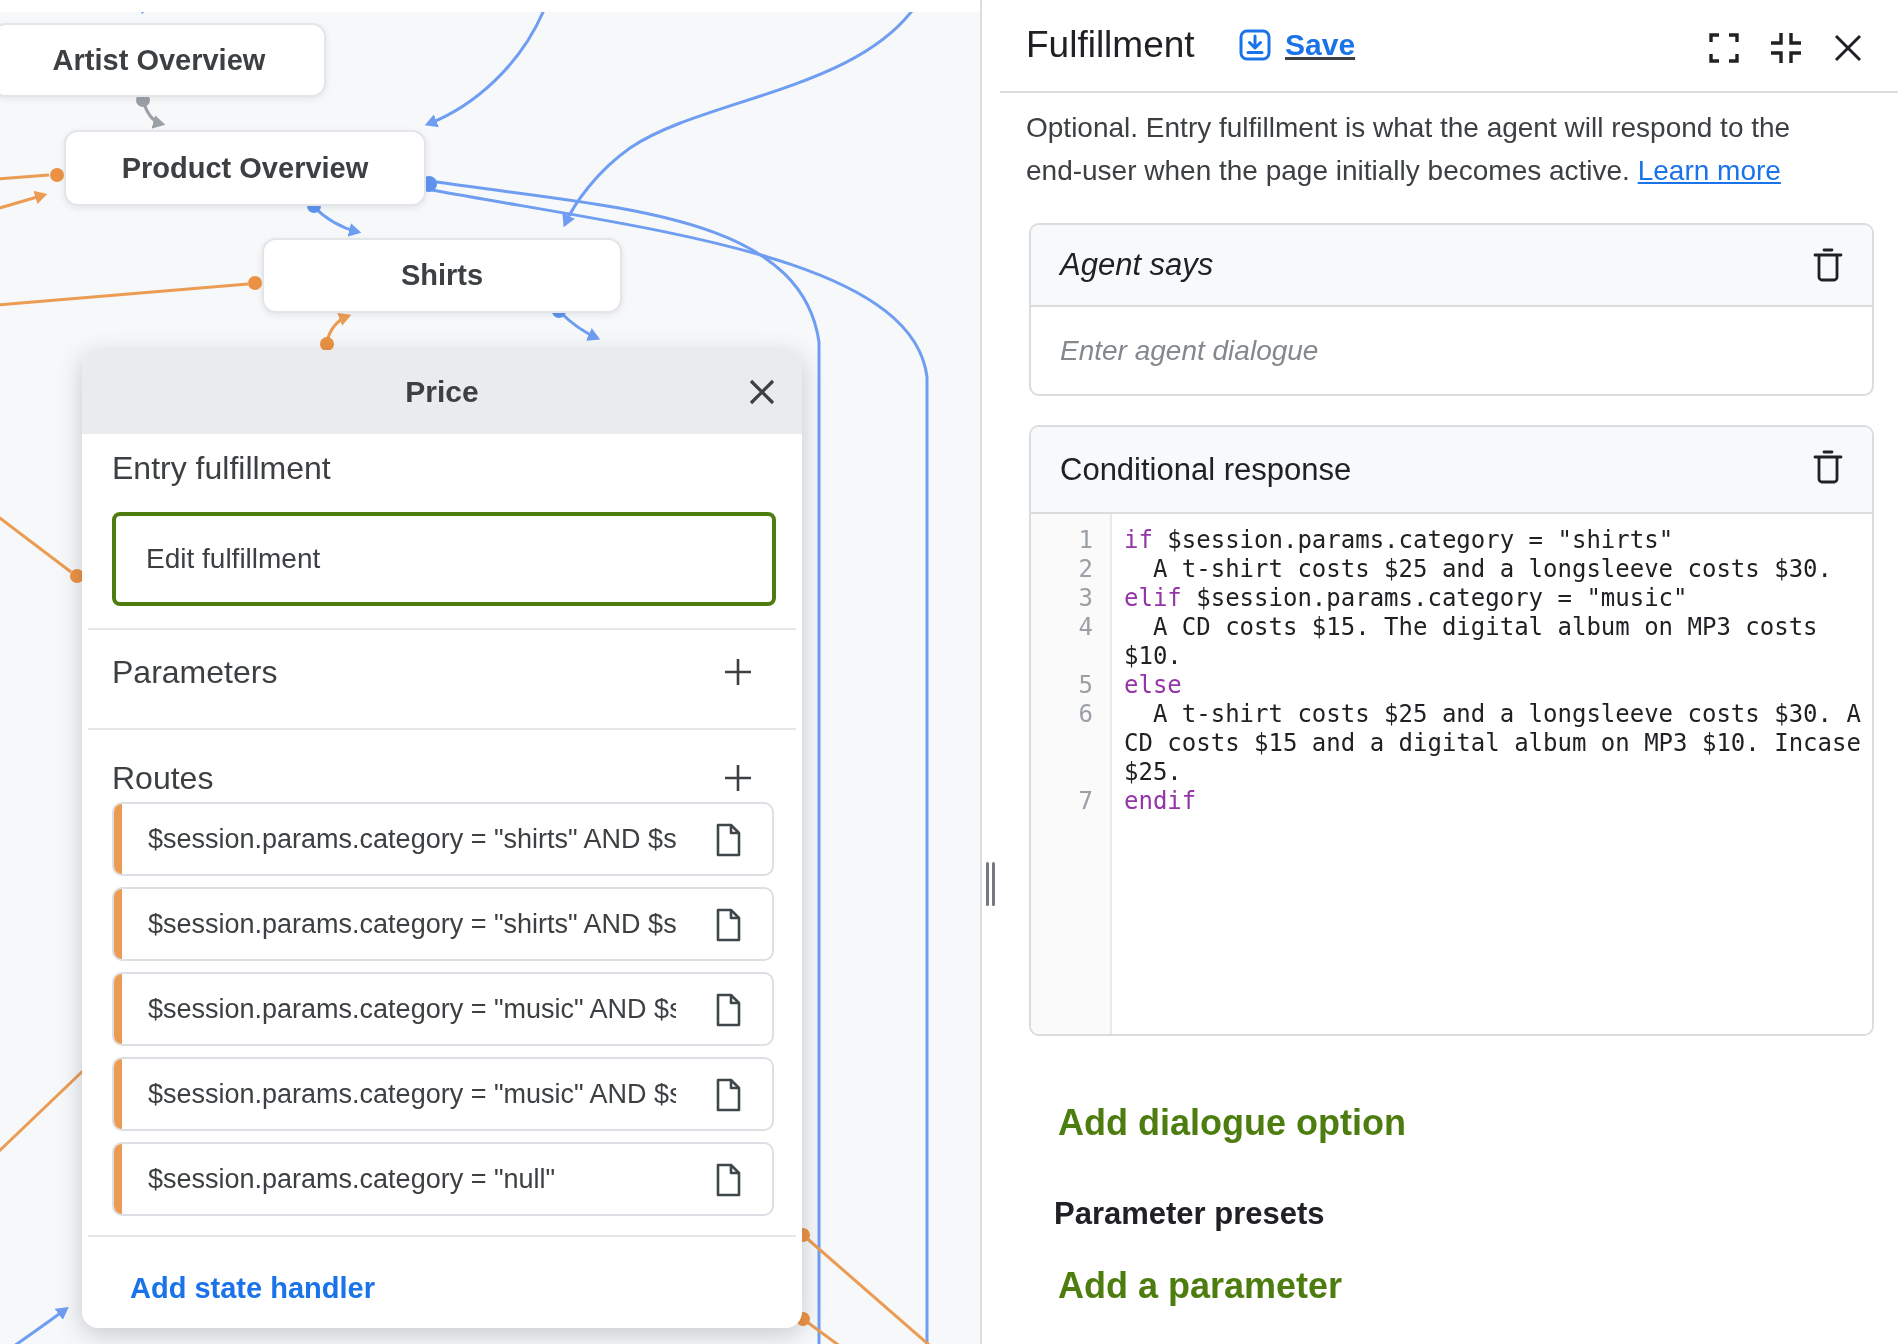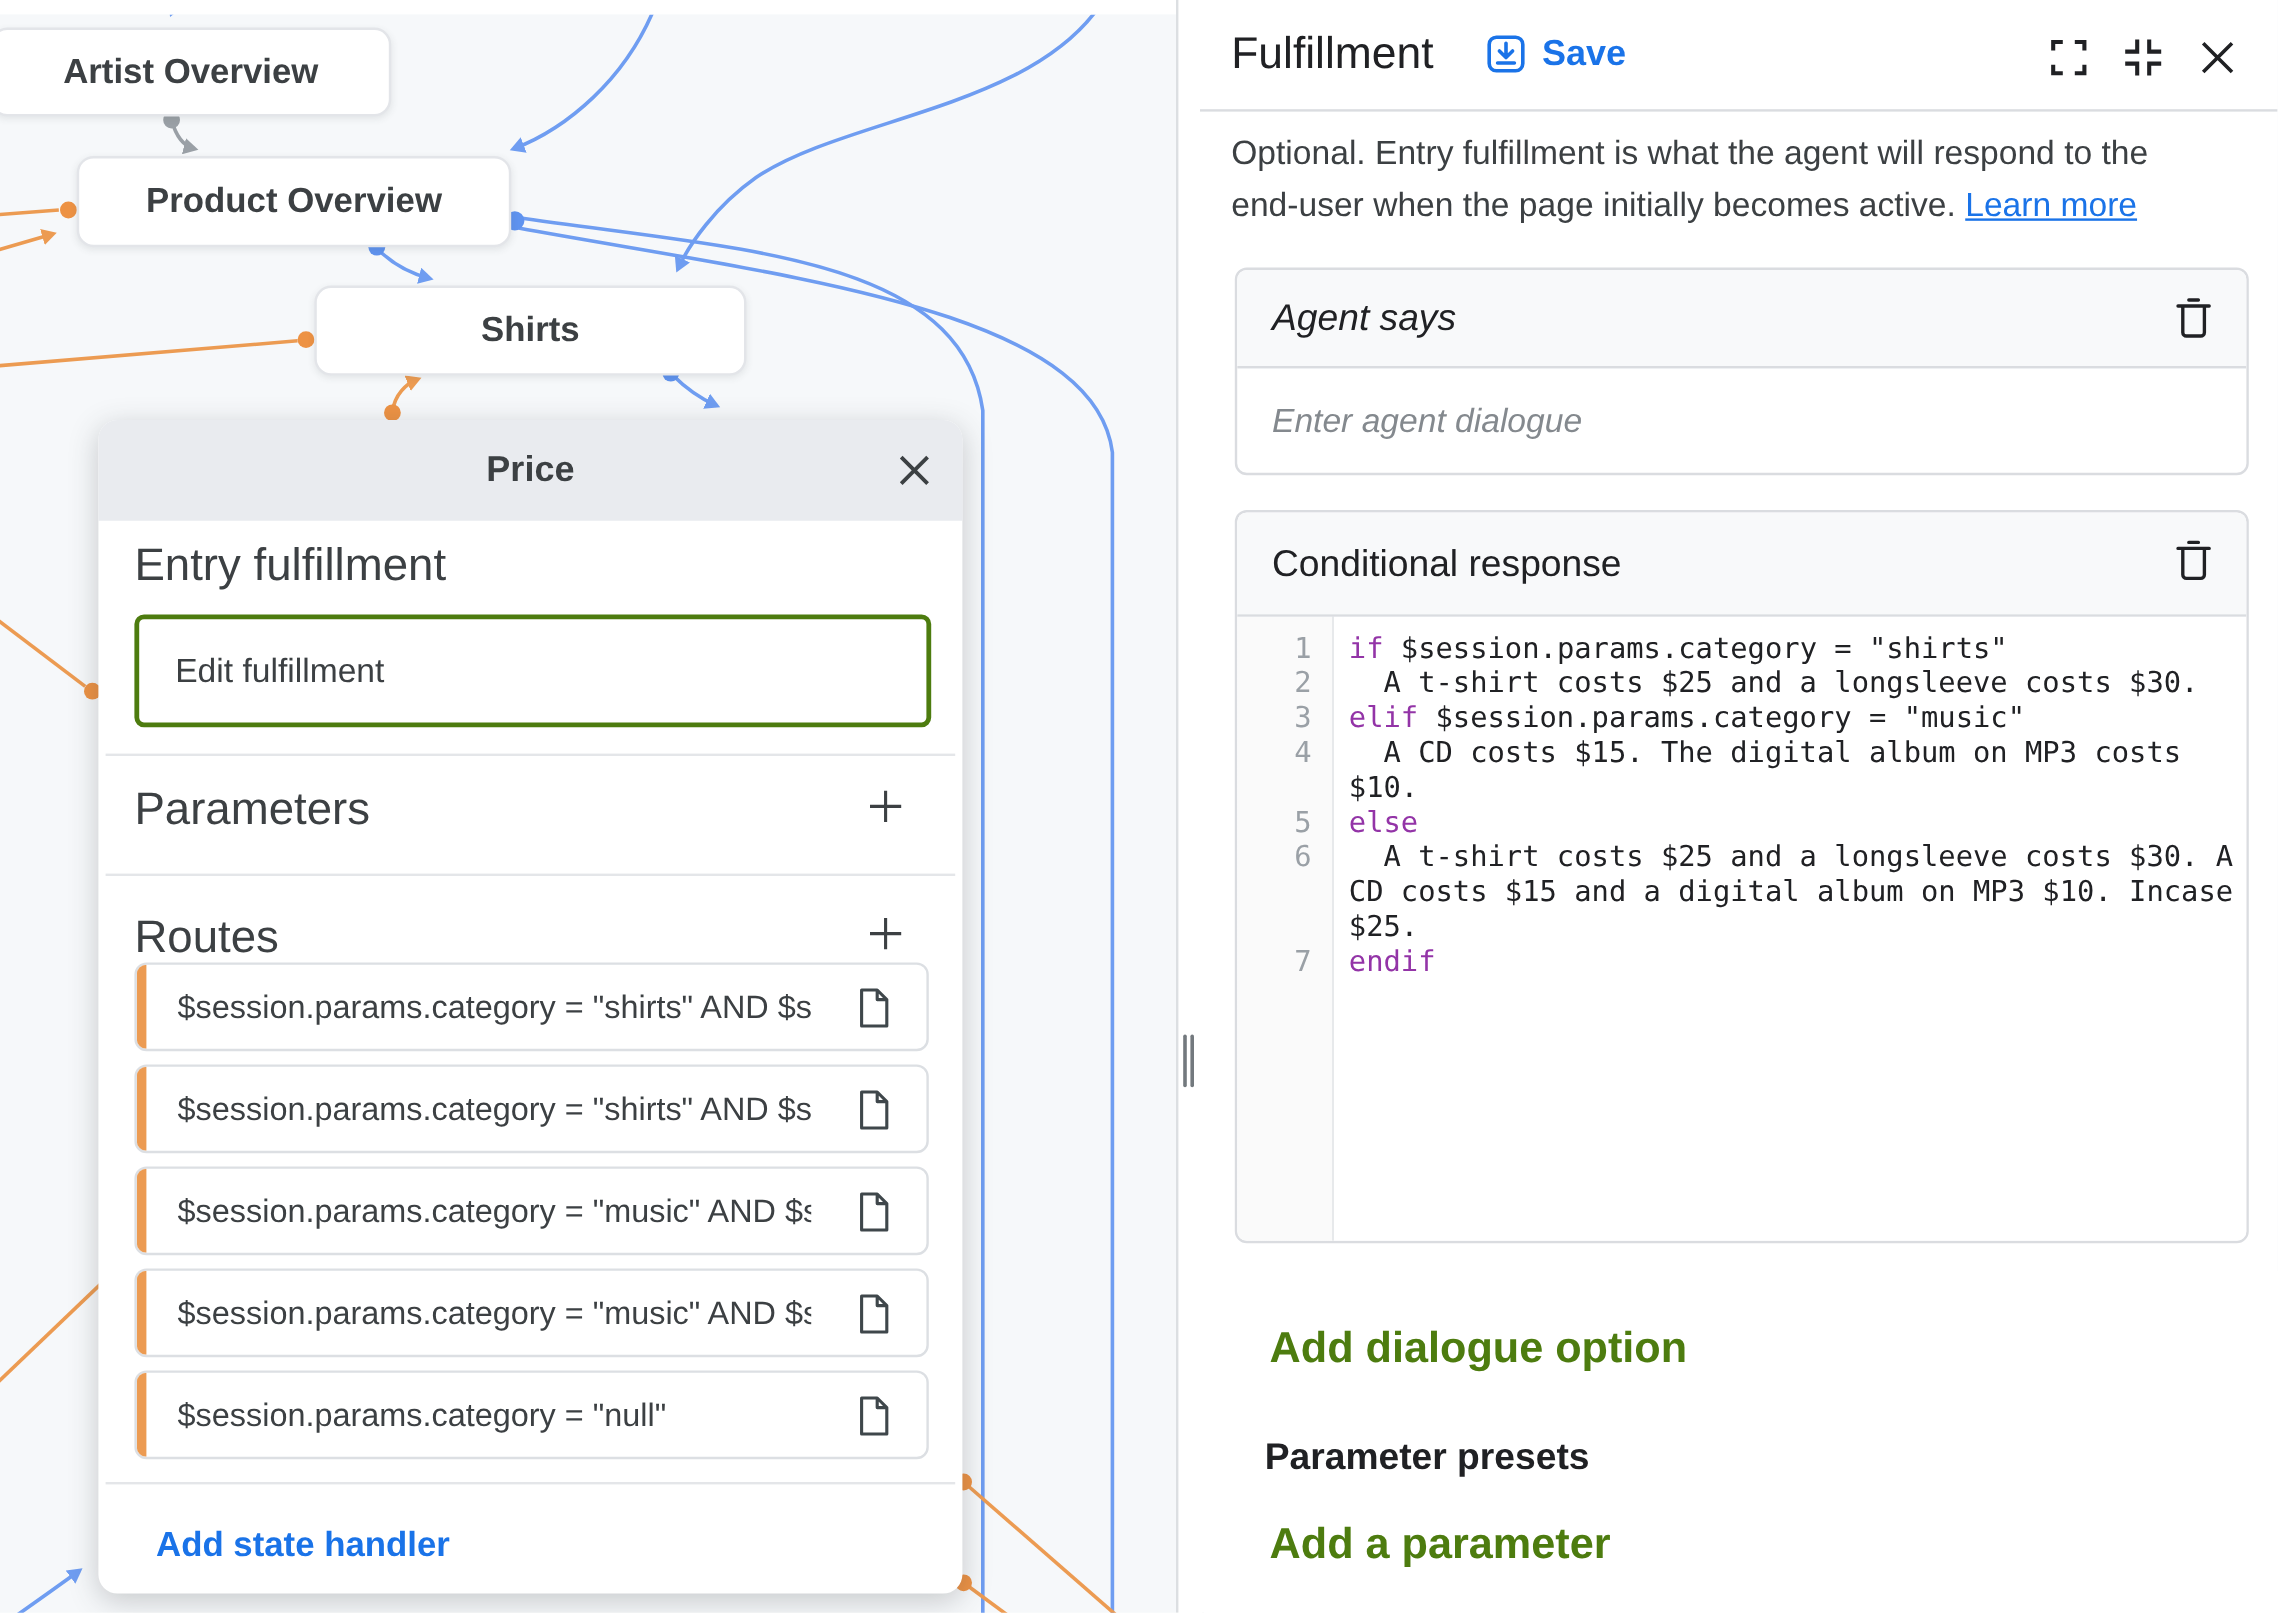--- a/index.html
+++ b/index.html
@@ -14,21 +14,21 @@
         box-shadow:0 2px 6px rgba(60,64,67,.10);display:flex;align-items:center;justify-content:center;
         font-size:29px;font-weight:bold;color:#3c4043;z-index:2;}
 
   
   #price{position:absolute;left:82px;top:338px;width:720px;height:978px;background:#fff;
          border-radius:16px;box-shadow:0 6px 24px rgba(60,64,67,.25);z-index:3;}
   #price-header{position:absolute;left:0;top:0;width:100%;height:84px;background:#e9ebef;
                 border-radius:16px 16px 0 0;display:flex;align-items:center;justify-content:center;
                 font-size:30px;font-weight:bold;color:#3c4043;}
   #price-close{position:absolute;right:22px;top:24px;width:36px;height:36px;cursor:pointer;}
-  .plabel{position:absolute;left:30px;font-size:38px;color:#3c4043;}
+  .plabel{position:absolute;left:30px;font-size:32px;color:#3c4043;}
   #edit-box{position:absolute;left:30px;top:162px;width:656px;height:86px;border:4px solid #4d7c0f;
             border-radius:8px;display:flex;align-items:center;font-size:28px;color:#3c4043;}
   #edit-box span{margin-left:30px;}
   .pdivider{position:absolute;left:6px;right:6px;height:2px;background:#e4e6e9;}
   .plus-btn{position:absolute;width:32px;height:32px;cursor:pointer;}
   .route{position:absolute;left:30px;width:658px;height:70px;background:#fff;border:2px solid #dcdfe3;
          border-radius:10px;overflow:hidden;cursor:pointer;}
   .route-bar{position:absolute;left:0;top:0;bottom:0;width:8px;background:#ec9b52;}
   .route-text{position:absolute;left:34px;right:96px;top:0;bottom:0;display:flex;align-items:center;
               font-size:27px;color:#3c4043;white-space:nowrap;overflow:hidden;}
@@ -38,21 +38,21 @@
   
   #splitter{position:absolute;left:980px;top:0;width:20px;height:1344px;background:#fff;
             border-left:2px solid #dcdfe2;border-right:1px solid #e6e8eb;}
   #splitter-handle{position:absolute;left:4px;top:862px;width:10px;height:44px;display:flex;gap:3px;}
   #splitter-handle i{display:block;width:3px;height:44px;background:#73797e;border-radius:2px;}
 
   
   #panel{position:absolute;left:1000px;top:0;width:898px;height:1344px;background:#fff;}
   #panel-header{position:absolute;left:0;top:0;width:100%;height:91px;border-bottom:2px solid #dadce0;}
   #panel-title{position:absolute;left:26px;top:24px;font-size:37px;color:#202124;}
-  #save-btn{position:absolute;left:238px;top:28px;display:flex;align-items:flex-end;gap:13px;cursor:pointer;}
+  #save-btn{position:absolute;left:238px;top:28px;display:flex;align-items:flex-end;gap:13px;cursor:pointer;text-decoration:underline;}
   #save-btn span{font-size:30px;font-weight:bold;color:#1a73e8;}
   .hicon{position:absolute;top:30px;width:36px;height:36px;cursor:pointer;}
   #desc{position:absolute;left:26px;top:106px;width:824px;font-size:28px;line-height:43px;color:#3c4043;}
   #desc a{color:#1a73e8;text-decoration:underline;cursor:pointer;}
 
   .card{position:absolute;left:29px;width:841px;background:#fff;border:2px solid #dadce0;border-radius:10px;overflow:hidden;}
   .card-header{position:relative;height:80px;background:#f8f9fa;border-bottom:2px solid #dadce0;
                display:flex;align-items:center;}
   .card-title{margin-left:29px;font-size:31px;color:#202124;}
   .trash{position:absolute;right:28px;top:22px;width:32px;height:36px;cursor:pointer;}

